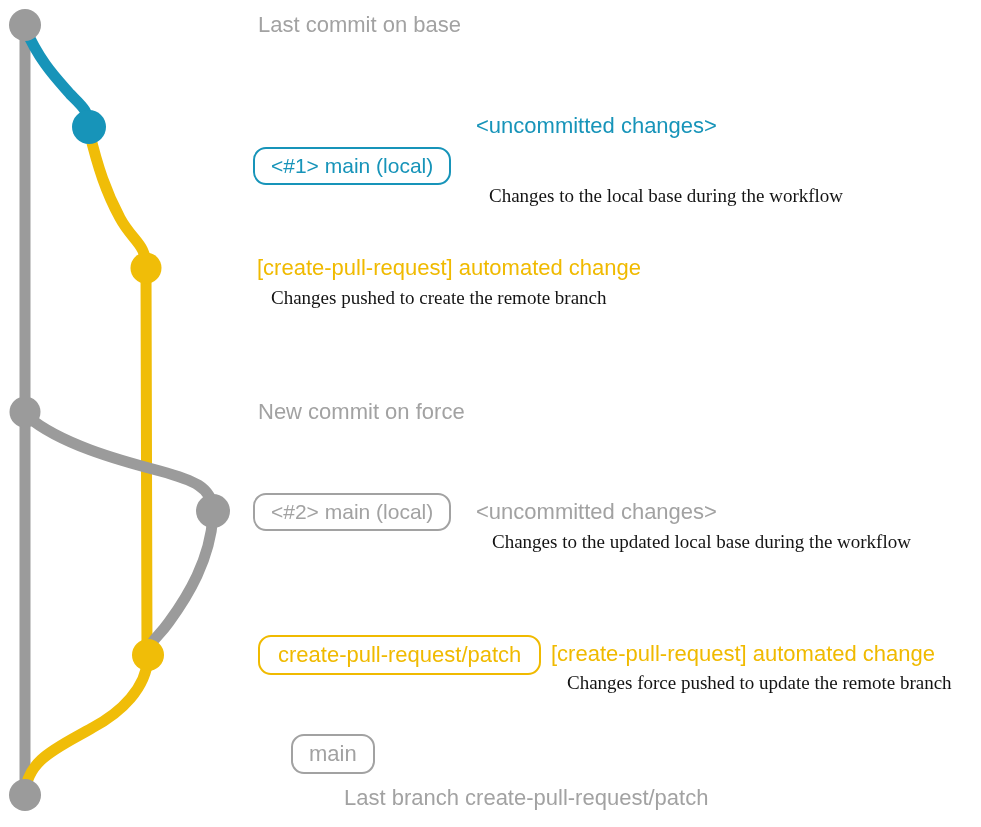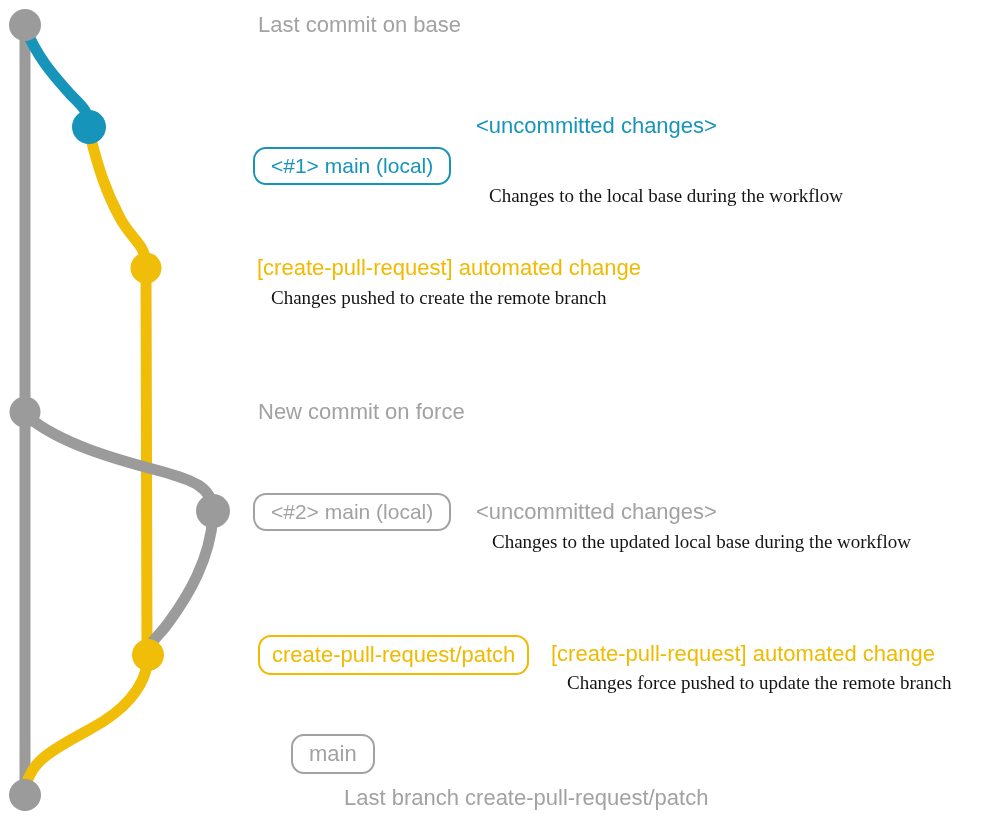--- a/index.html
+++ b/index.html
@@ -32,21 +32,21 @@
     box-sizing: border-box;
     border-radius: 13px;
     padding: 0 16px;
     font-size: 21px;
     line-height: 34px;
     height: 38px;
   }
   .badge.blue   { border: 2px solid var(--blue); color: var(--blue); }
   .badge.gray   { border: 2px solid var(--gray_text); color: var(--gray_text); }
   .badge.yellow { border: 2px solid var(--yellow_text); color: var(--yellow_text);
-                  height: 40px; line-height: 36px; padding: 0 12px; font-size: 22px; }
+                  height: 40px; line-height: 36px; padding: 0 18px; font-size: 22px; }
 
   .desc {
     font-family: "Liberation Serif", serif;
     font-size: 19px;
     color: var(--desc);
   }
 </style>
 </head>
 <body>
 

